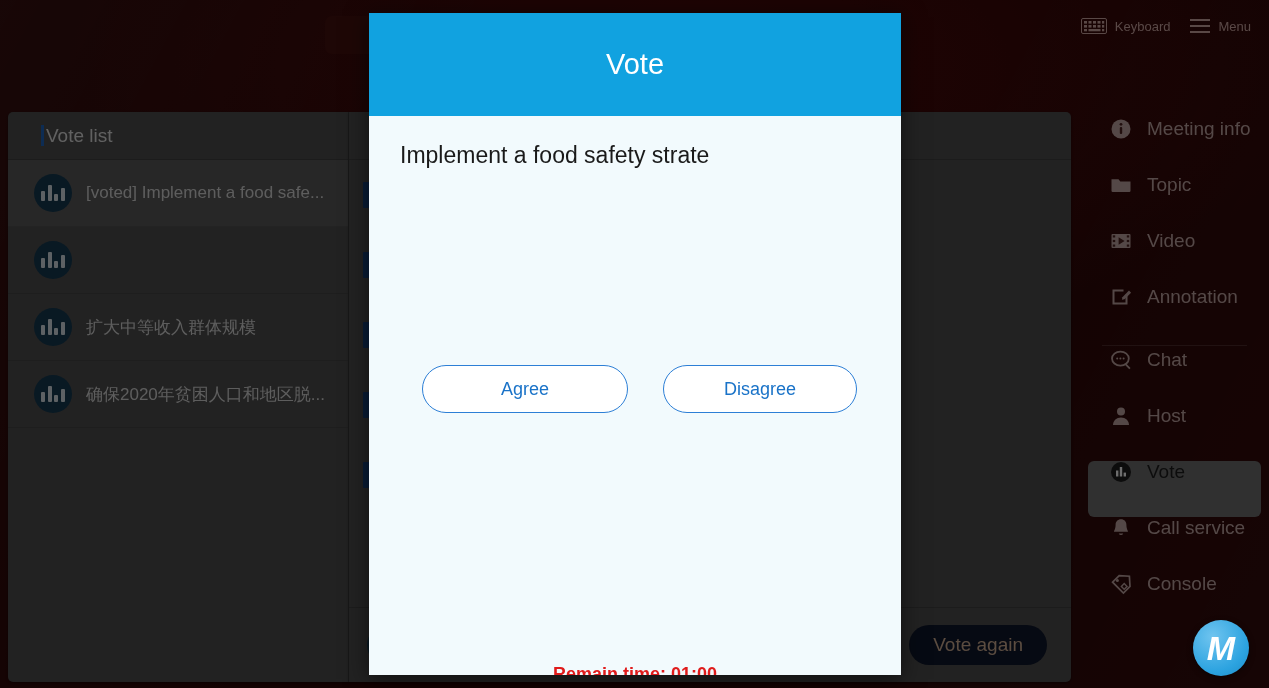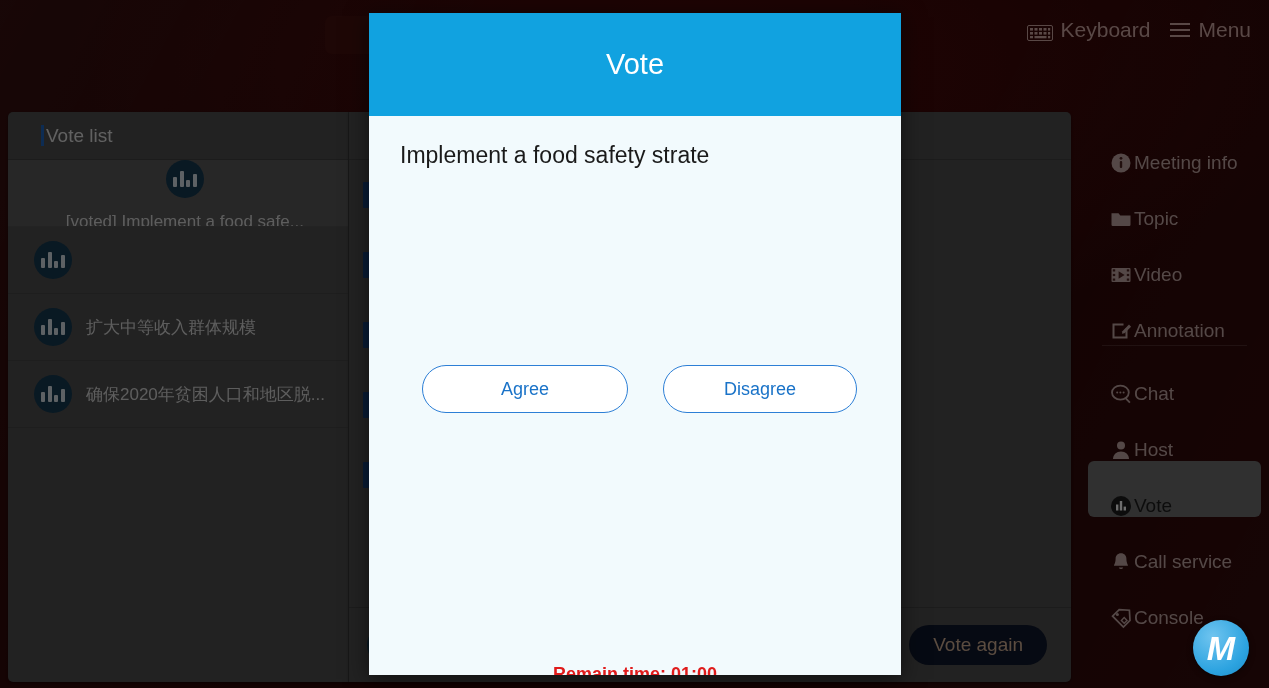--- a/index.html
+++ b/index.html
@@ -43,21 +43,21 @@
     border-radius: 7px;
     background: #44100f;
     color: #c79a96;
     font-size: 19px;
     display: flex; align-items: center; justify-content: center;
     letter-spacing: .2px;
   }
   .topright {
     position: absolute; right: 18px; top: 18px;
     display: flex; align-items: center; gap: 20px;
-    color: #c5a09c; font-size: 21px;
+    color: #c5a09c; font-size: 13px;
   }
   .tr-item { display: flex; align-items: center; gap: 8px; }
   .kb-icon { display:inline-block; width: 26px; height: 16px; }
   .menu-icon { display:inline-block; width: 20px; height: 15px; position: relative;}
   .menu-icon i { position:absolute; left:0; width:100%; height:2px; background:#c5a09c; display:block;}
   .menu-icon i:nth-child(1){ top:0; }
   .menu-icon i:nth-child(2){ top:6px; }
   .menu-icon i:nth-child(3){ top:12px; }
 
   .meetingline {
@@ -105,21 +105,21 @@
     height: 66px;
     display: flex; align-items: center;
     gap: 14px;
     padding: 0 12px 0 26px;
     border-bottom: 1px solid #444;
     color: #cfcfcf;
     font-size: 17px;
     white-space: nowrap;
     overflow: hidden;
   }
-  .vl-item.selected { background: #575757; border-bottom-color:#4e4e4e;flex-direction:column; }
+  .vl-item.selected { background: #575757; border-bottom-color:#4e4e4e; }
   .chart-circle {
     flex: 0 0 auto;
     width: 38px; height: 38px; border-radius: 50%;
     background: #14384f;
     display: flex; align-items: flex-end; justify-content: center;
     gap: 2.5px; padding-bottom: 11px; box-sizing: border-box;
   }
   .chart-circle b { display:block; width:4px; background:#cfd8dd; border-radius:1px;}
   .chart-circle b:nth-child(1){ height: 10px; }
   .chart-circle b:nth-child(2){ height: 16px; }
@@ -163,21 +163,21 @@
   
   .sidebar {
     position: absolute; right: 0; top: 112px;
     width: 189px; height: 576px;
     z-index: 11;
     padding-top: 6px;
     box-sizing: border-box;
   }
   .sb-item {
     height: 56px;
-    display:flex; align-items:flex-end; gap: 2px;
+    display:flex; align-items:flex-start; gap: 15px;
     padding-left: 22px;
     color: #bba19e;
     font-size: 19px;
     margin: 0 8px;
     border-radius: 6px;
     box-sizing: border-box;
   }
   .sb-item.active {
     background: #6b6b6b;
     color: #1c1c1c;

